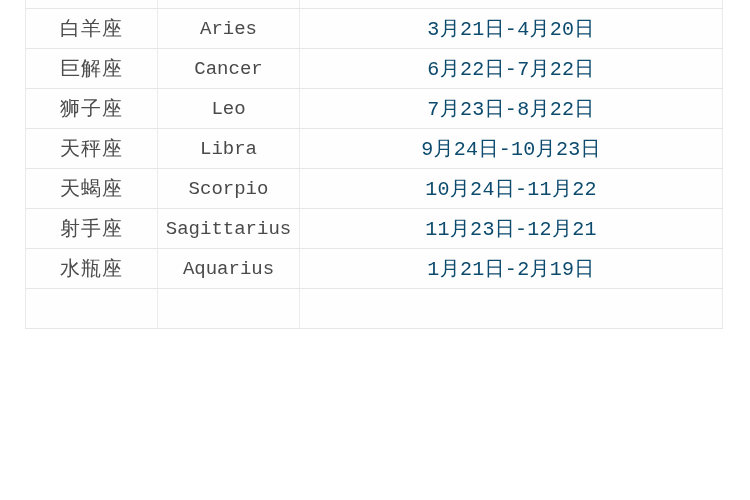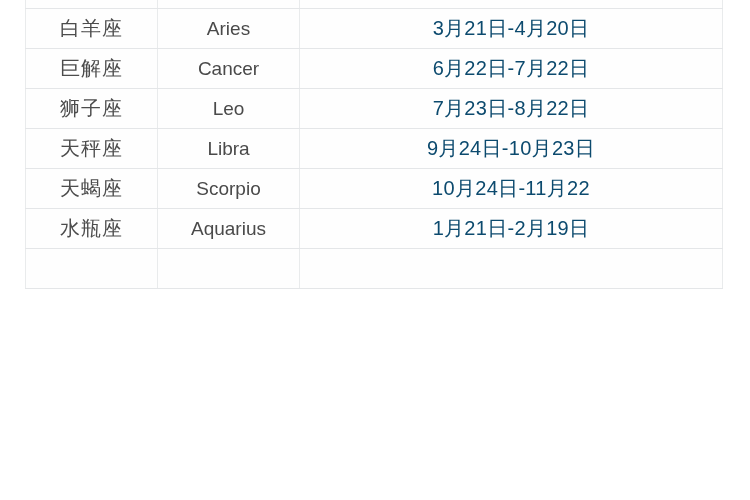--- a/index.html
+++ b/index.html
@@ -49,20 +49,21 @@
     border-left-color: #e9ebec;
     border-right-color: #e9ebec;
     border-top-color: #e4e6e8;
     border-bottom-color: #e4e6e8;
     text-align: center;
     vertical-align: middle;
     padding: 0 4px;
     background: #fefefe;
     font-weight: normal;
     white-space: nowrap;
+    font-family: Liberation Mono, monospace;
   }
 
   .cell-cn {
     color: #4c4c4c;
     font-size: 20px;
     letter-spacing: 1px;
   }
 
   .cell-en {
     color: #4a4a4a;
@@ -134,20 +135,25 @@
           <td class="cell-en">Libra</td>
           <td class="cell-date">9月24日-10月23日</td>
         </tr>
 
         <tr>
           <td class="cell-cn">天蝎座</td>
           <td class="cell-en">Scorpio</td>
           <td class="cell-date">10月24日-11月22</td>
         </tr>
 
+        <tr>
+          <td class="cell-cn">射手座</td>
+          <td class="cell-en">Sagittarius</td>
+          <td class="cell-date">11月23日-12月21</td>
+        </tr>
 
 
         <tr>
           <td class="cell-cn">水瓶座</td>
           <td class="cell-en">Aquarius</td>
           <td class="cell-date">1月21日-2月19日</td>
         </tr>
 
         <tr class="trailing-row">
           <td class="cell-cn"></td>

